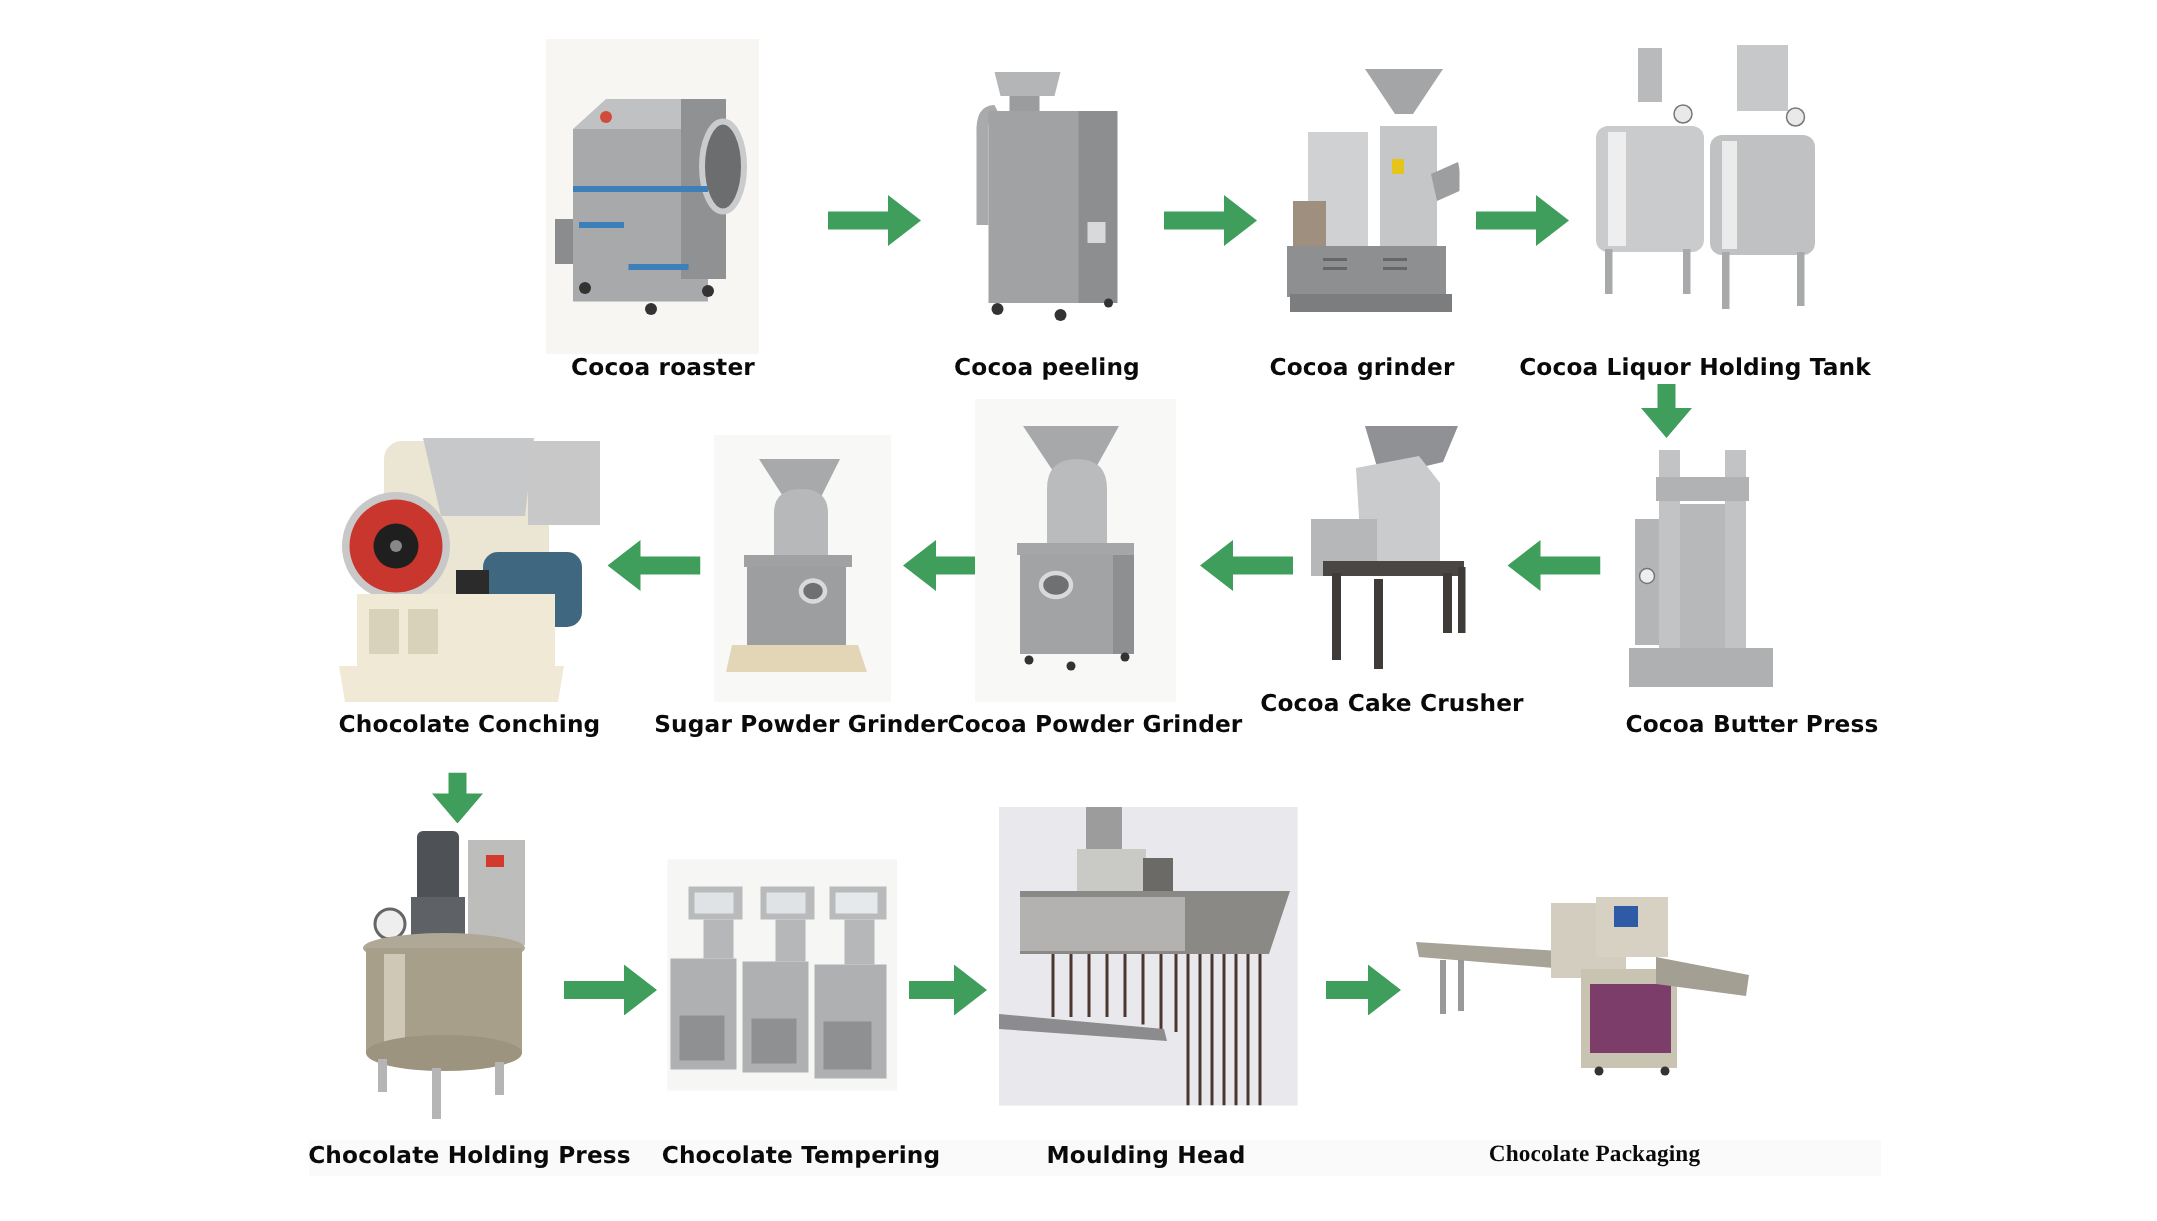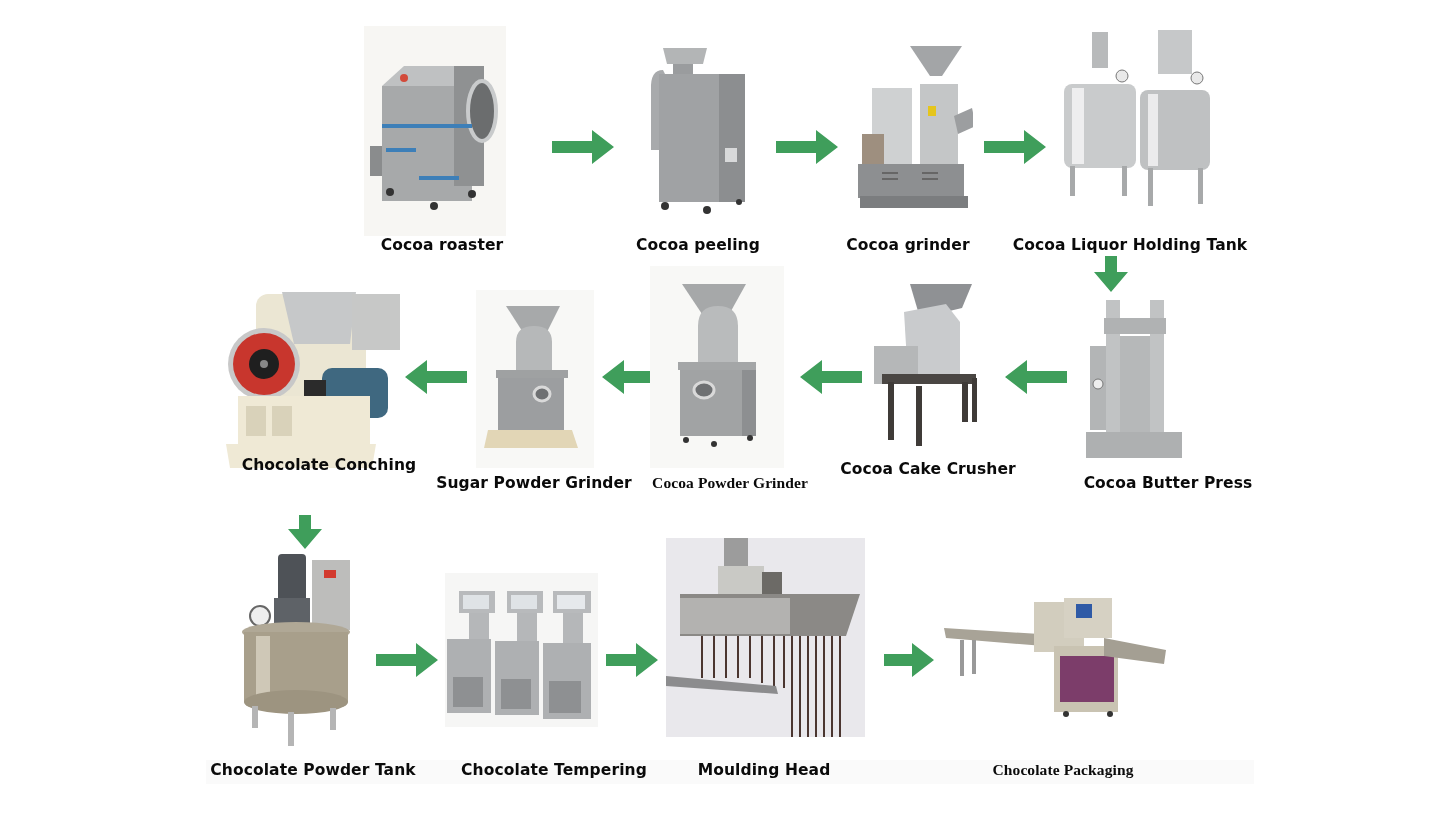--- a/index.html
+++ b/index.html
@@ -157,21 +157,21 @@
       <path d="M48,60 Q48,40 68,40 Q88,40 88,60 L88,96 L48,96Z" fill="#b9bbbc"></path>
       <rect x="28" y="96" width="78" height="8" fill="#a4a6a7"></rect>
       <rect x="30" y="104" width="72" height="66" fill="#a1a3a4"></rect>
       <rect x="92" y="104" width="14" height="66" fill="#8d8f91"></rect>
       <ellipse cx="54" cy="124" rx="10" ry="8" fill="#6e7072" stroke="#d9d9d9" stroke-width="3"></ellipse>
       <circle cx="36" cy="174" r="3" fill="#333"></circle>
         <circle cx="64" cy="178" r="3" fill="#333"></circle>
         <circle cx="100" cy="172" r="3" fill="#333"></circle>
     </svg>
   </div>
-  <span class="label" style="left:730px;top:474px;font-family:Liberation Serif, serif;">Cocoa Powder Grinder</span>
+  <span class="label" style="left:730px;top:474px;">Cocoa Powder Grinder</span>
 
   <div class="arrow" style="left:602px;top:360px;">
     <svg width="48" height="34" viewBox="0 0 48 34">
         <polygon points="48,11 22,11 22,0 0,17 22,34 22,23 48,23" fill="#3f9e5b"></polygon>
       </svg>
   </div>
 
   <div class="img" style="left:476px;top:290px;width:118px;height:178px;background:#f8f8f6;">
     <svg width="118" height="178" viewBox="0 0 118 178">
       <polygon points="30,16 84,16 70,44 48,44" fill="#a7a9aa"></polygon>
@@ -200,21 +200,21 @@
       <circle cx="38" cy="80" r="15" fill="#1f1f1f"></circle>
       <circle cx="38" cy="80" r="4" fill="#888"></circle>
       <rect x="96" y="84" width="66" height="50" rx="10" fill="#3f6880"></rect>
       <rect x="78" y="96" width="22" height="18" fill="#2b2b2b"></rect>
       <rect x="12" y="112" width="132" height="54" fill="#efe9d5"></rect>
       <rect x="20" y="122" width="20" height="30" fill="#d9d2ba"></rect>
         <rect x="46" y="122" width="20" height="30" fill="#d9d2ba"></rect>
       <polygon points="0,160 150,160 146,184 4,184" fill="#efe9d5"></polygon>
     </svg>
   </div>
-  <span class="label" style="left:313px;top:456px;margin-left:16px;">Chocolate Conching</span>
+  <span class="label" style="left:313px;top:474px;">Chocolate Conching</span>
 
   <div class="arrow" style="left:288px;top:515px;">
     <svg width="34" height="34" viewBox="0 0 34 34">
         <polygon points="11,0 23,0 23,14 34,14 17,34 0,14 11,14" fill="#3f9e5b"></polygon>
       </svg>
   </div>
 
   <div class="img" style="left:238px;top:550px;width:116px;height:198px;">
     <svg width="116" height="198" viewBox="0 0 116 198">
       <rect x="40" y="4" width="28" height="50" rx="4" fill="#4e5257"></rect>
@@ -224,21 +224,21 @@
       <circle cx="22" cy="66" r="10" fill="#eee" stroke="#666" stroke-width="2"></circle>
       <ellipse cx="58" cy="82" rx="54" ry="10" fill="#b0a896"></ellipse>
       <rect x="6" y="82" width="104" height="70" fill="#a89f8b"></rect>
       <rect x="18" y="86" width="14" height="64" fill="#cfc8b7"></rect>
       <ellipse cx="58" cy="152" rx="52" ry="12" fill="#9d9480"></ellipse>
       <rect x="14" y="156" width="6" height="22" fill="#b5b5b5"></rect>
         <rect x="50" y="162" width="6" height="34" fill="#b5b5b5"></rect>
         <rect x="92" y="158" width="6" height="22" fill="#b5b5b5"></rect>
     </svg>
   </div>
-  <span class="label" style="left:313px;top:761px;">Chocolate Powder Tank</span>
+  <span class="label" style="left:313px;top:761px;">Chocolate Holding Press</span>
 
   <div class="arrow" style="left:376px;top:643px;">
     <svg width="62" height="34" viewBox="0 0 62 34">
         <polygon points="0,11 40,11 40,0 62,17 40,34 40,23 0,23" fill="#3f9e5b"></polygon>
       </svg>
   </div>
 
   <div class="img" style="left:445px;top:573px;width:153px;height:154px;background:#f6f6f5;">
     <svg width="153" height="154" viewBox="0 0 153 154">
       <g>
@@ -257,21 +257,21 @@
       </g>
       <g>
         <rect x="108" y="18" width="38" height="22" fill="#b8babc"></rect>
           <rect x="112" y="22" width="28" height="14" fill="#e6e9ec"></rect>
         <rect x="118" y="40" width="20" height="30" fill="#b5b7b9"></rect>
         <rect x="98" y="70" width="48" height="76" fill="#aeb0b2"></rect>
           <rect x="104" y="108" width="32" height="32" fill="#8e9092"></rect>
       </g>
     </svg>
   </div>
-  <span class="label" style="left:534px;top:761px;margin-left:20px;">Chocolate Tempering</span>
+  <span class="label" style="left:534px;top:761px;">Chocolate Tempering</span>
 
   <div class="arrow" style="left:606px;top:643px;">
     <svg width="52" height="34" viewBox="0 0 52 34">
         <polygon points="0,11 30,11 30,0 52,17 30,34 30,23 0,23" fill="#3f9e5b"></polygon>
       </svg>
   </div>
 
   <div class="img" style="left:666px;top:538px;width:199px;height:199px;background:#e9e8ec;">
     <svg width="199" height="199" viewBox="0 0 199 199">
       <rect x="58" y="0" width="24" height="30" fill="#9c9c9c"></rect>

